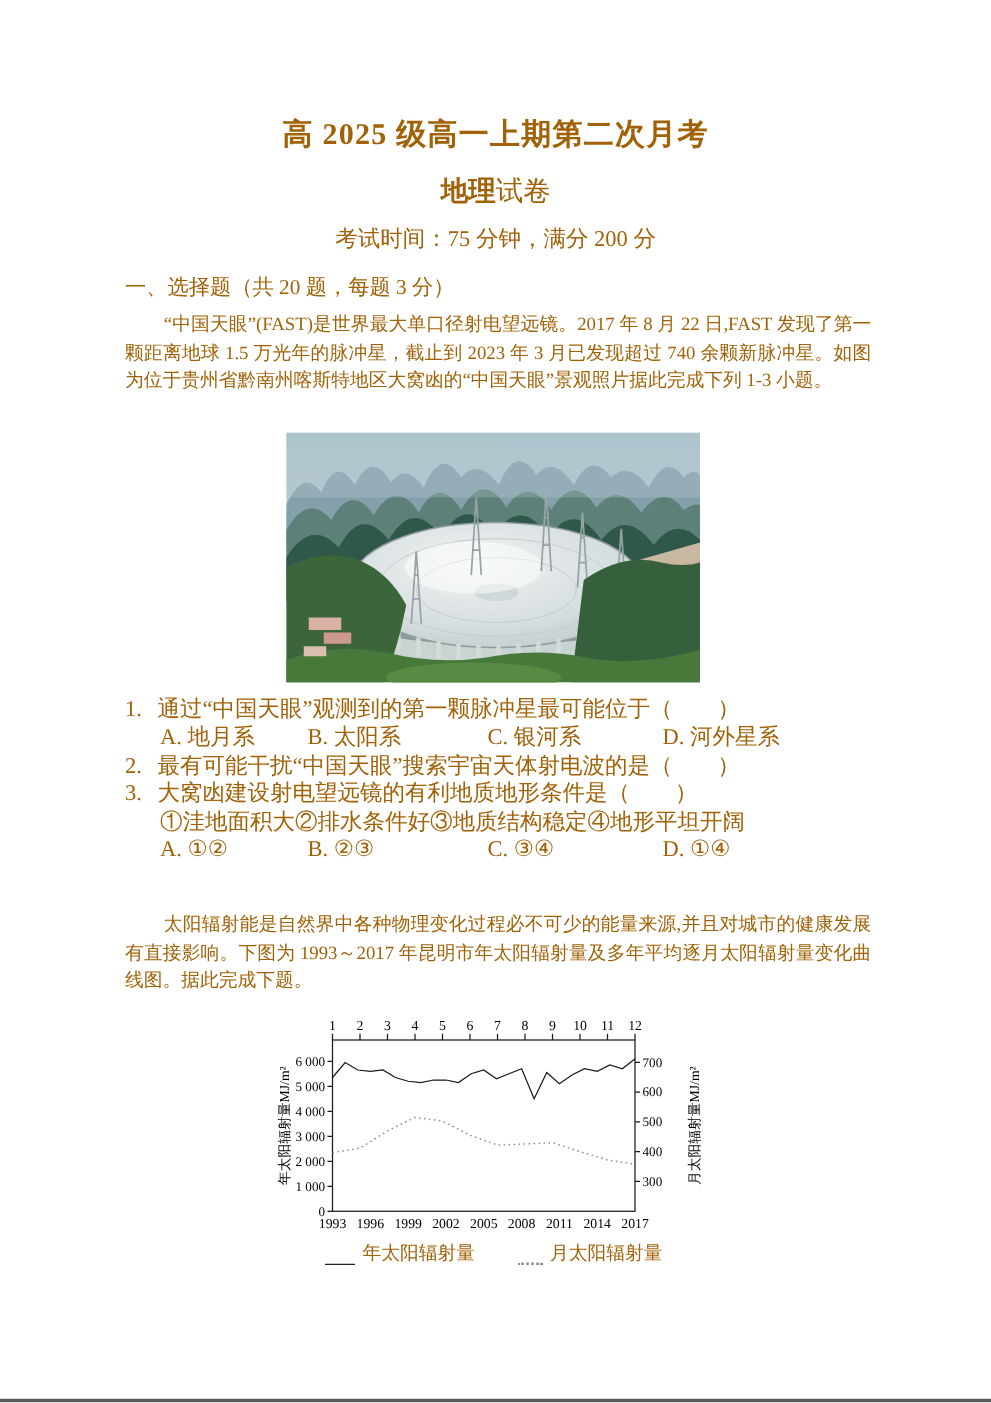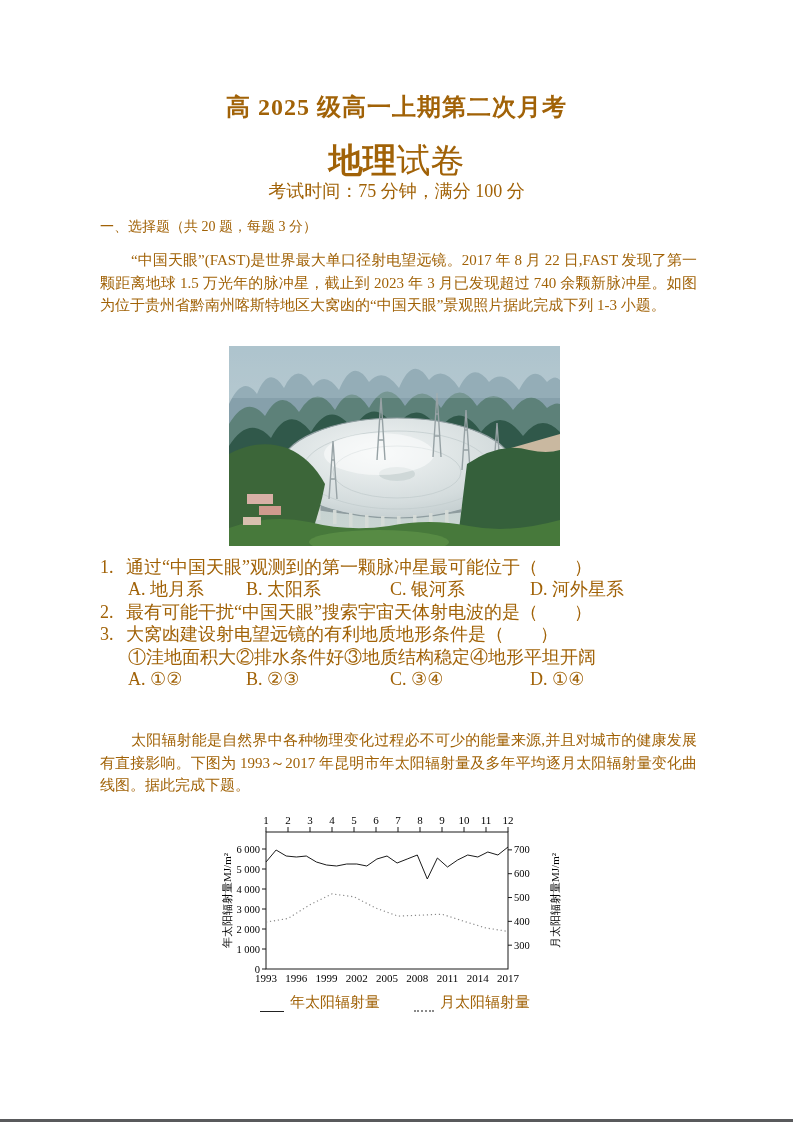--- a/index.html
+++ b/index.html
@@ -1,24 +1,24 @@
 <!DOCTYPE html>
 <html><head>
 <meta charset="utf-8">
 <style>
   html,body{margin:0;padding:0;background:#e9e9e9;}
   .page{position:relative;width:793px;height:1122px;margin:0 auto;background:#ffffff;
         font-family:"Liberation Serif","DejaVu Serif",serif;color:#a16207;overflow:hidden;}
   .title{position:absolute;top:91px;left:0;width:100%;text-align:center;
          font-size:24px;font-weight:bold;margin:0;letter-spacing:1px;}
   .subtitle{position:absolute;top:138px;left:0;width:100%;text-align:center;
-         font-size:34px;font-weight:normal;margin:0;}
+         font-size:22px;font-weight:normal;margin:0;}
   .subtitle .bold{font-weight:bold;}
   .exam-info{position:absolute;top:179px;left:0;width:100%;text-align:center;font-size:18px;}
-  .section-heading{position:absolute;top:218px;left:100px;font-size:14px;}
+  .section-heading{position:absolute;top:218px;left:100px;font-size:17px;}
   .passage{position:absolute;left:100px;width:597px;margin:0;font-size:15px;line-height:22.5px;
            text-align:justify;text-indent:31px;}
   .passage1{top:249px;}
   .passage2{top:729px;}
   .photo{position:absolute;left:229px;top:346px;width:331px;height:200px;}
   .photo svg{display:block;width:100%;height:100%;}
   .questions{position:absolute;left:100px;top:556px;width:600px;font-size:18px;line-height:22.4px;}
   .qstem .qnum{display:inline-block;min-width:26px;}
   .qsub{padding-left:28px;font-family:Liberation Serif, serif;}
   .opts{display:grid;grid-template-columns:118px 144px 140px 1fr;padding-left:28px;}
@@ -34,21 +34,21 @@
 </style>
 </head>
 <body>
 
 <div class="page">
 
   <h1 class="title">高 2025 级高一上期第二次月考</h1>
 
   <h2 class="subtitle"><span class="bold">地理</span><span>试卷</span></h2>
 
-  <div class="exam-info">考试时间：75 分钟，满分 100 分</div>
+  <div class="exam-info">考试时间：75 分钟，满分 200 分</div>
 
   <div class="section-heading">一、选择题（共 20 题，每题 3 分）</div>
 
   <p class="passage passage1">“中国天眼”(FAST)是世界最大单口径射电望远镜。2017 年 8 月 22 日,FAST 发现了第一颗距离地球 1.5 万光年的脉冲星，截止到 2023 年 3 月已发现超过 740 余颗新脉冲星。如图为位于贵州省黔南州喀斯特地区大窝凼的“中国天眼”景观照片据此完成下列 1-3 小题。</p>
 
   <div class="photo" aria-label="贵州省黔南州喀斯特地区大窝凼“中国天眼”景观照片">
     <svg viewBox="0 0 331 200" preserveAspectRatio="none">
       <defs>
         <linearGradient id="sky" x1="0" y1="0" x2="0" y2="1">
           <stop offset="0" stop-color="#a9bfca"></stop>

